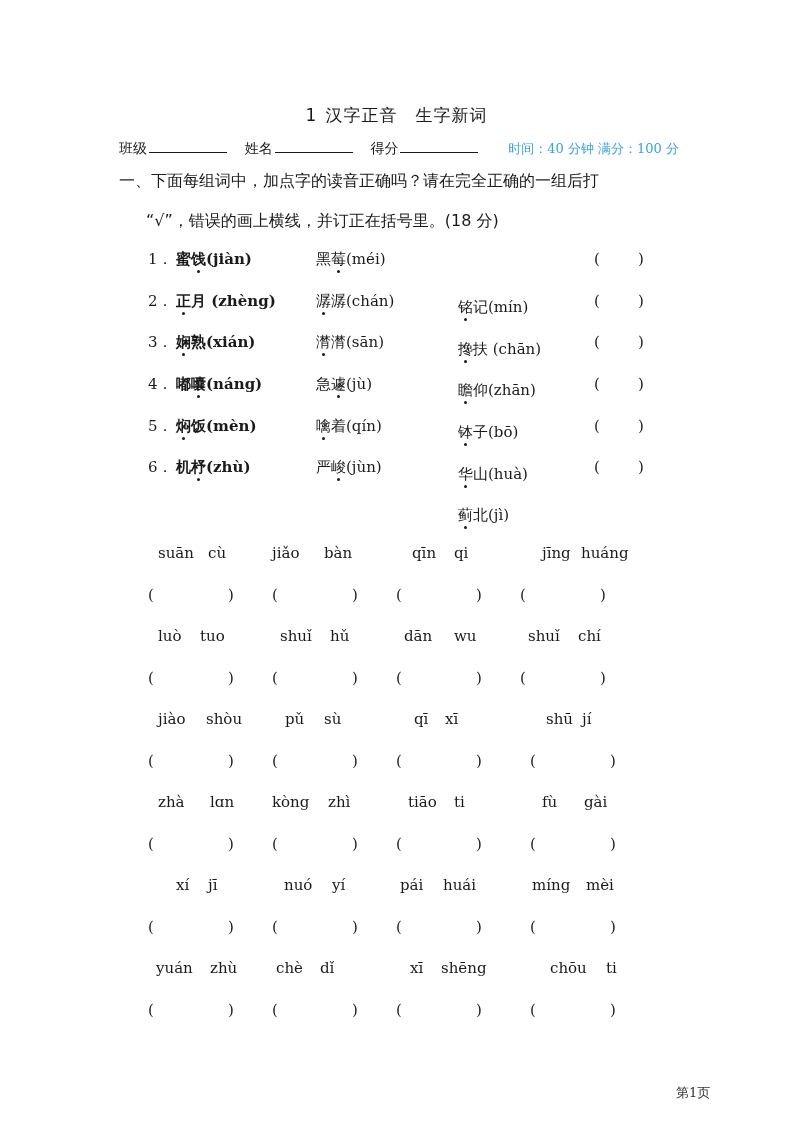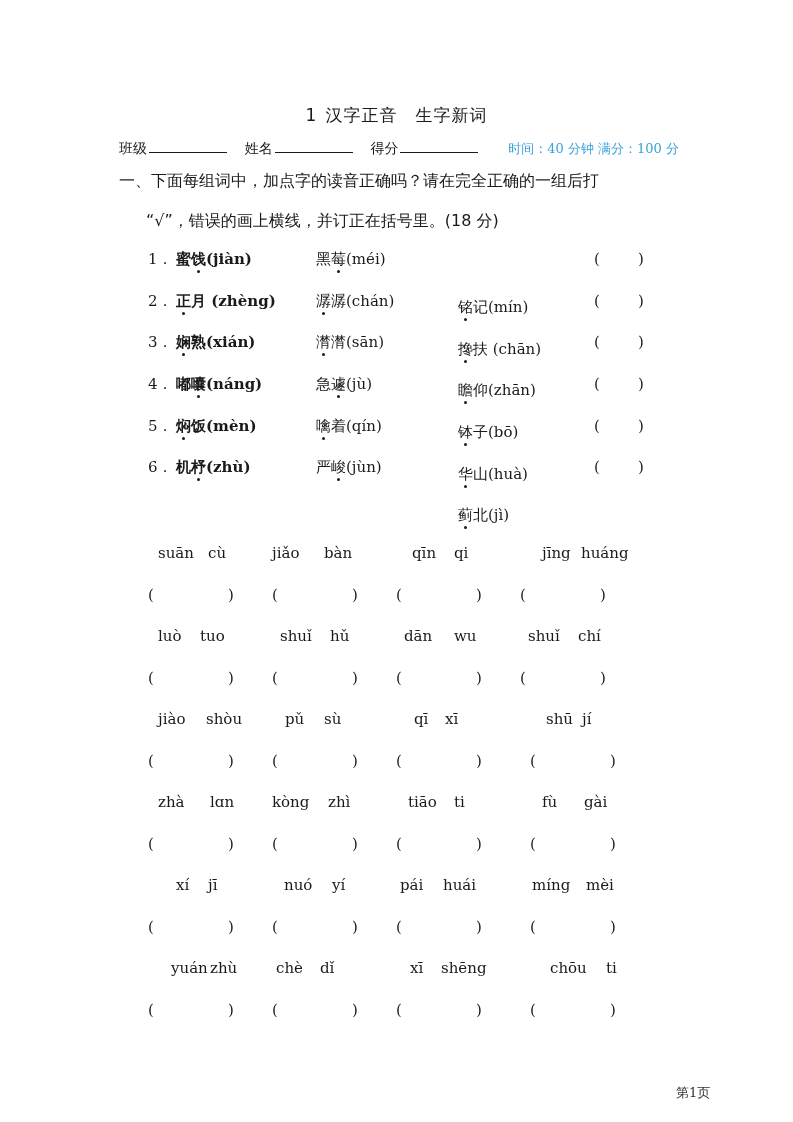--- a/index.html
+++ b/index.html
@@ -232,21 +232,21 @@
         <span style="left:0px">(</span>
         <span style="left:80px">)</span>
         <span style="left:124px">(</span>
         <span style="left:204px">)</span>
         <span style="left:248px">(</span>
         <span style="left:328px">)</span>
         <span style="left:382px">(</span>
         <span style="left:462px">)</span>
       </div>
       <div class="py-row" style="top: 959px;">
-        <span style="left:23px">yuán</span>
+        <span style="left:8px">yuán</span>
         <span style="left:62px">zhù</span>
         <span style="left:128px">chè</span>
         <span style="left:172px">dǐ</span>
         <span style="left:262px">xī</span>
         <span style="left:293px">shēng</span>
         <span style="left:402px">chōu</span>
         <span style="left:458px">ti</span>
       </div>
       <div class="br-row" style="top: 1001px;">
         <span style="left:0px">(</span>

